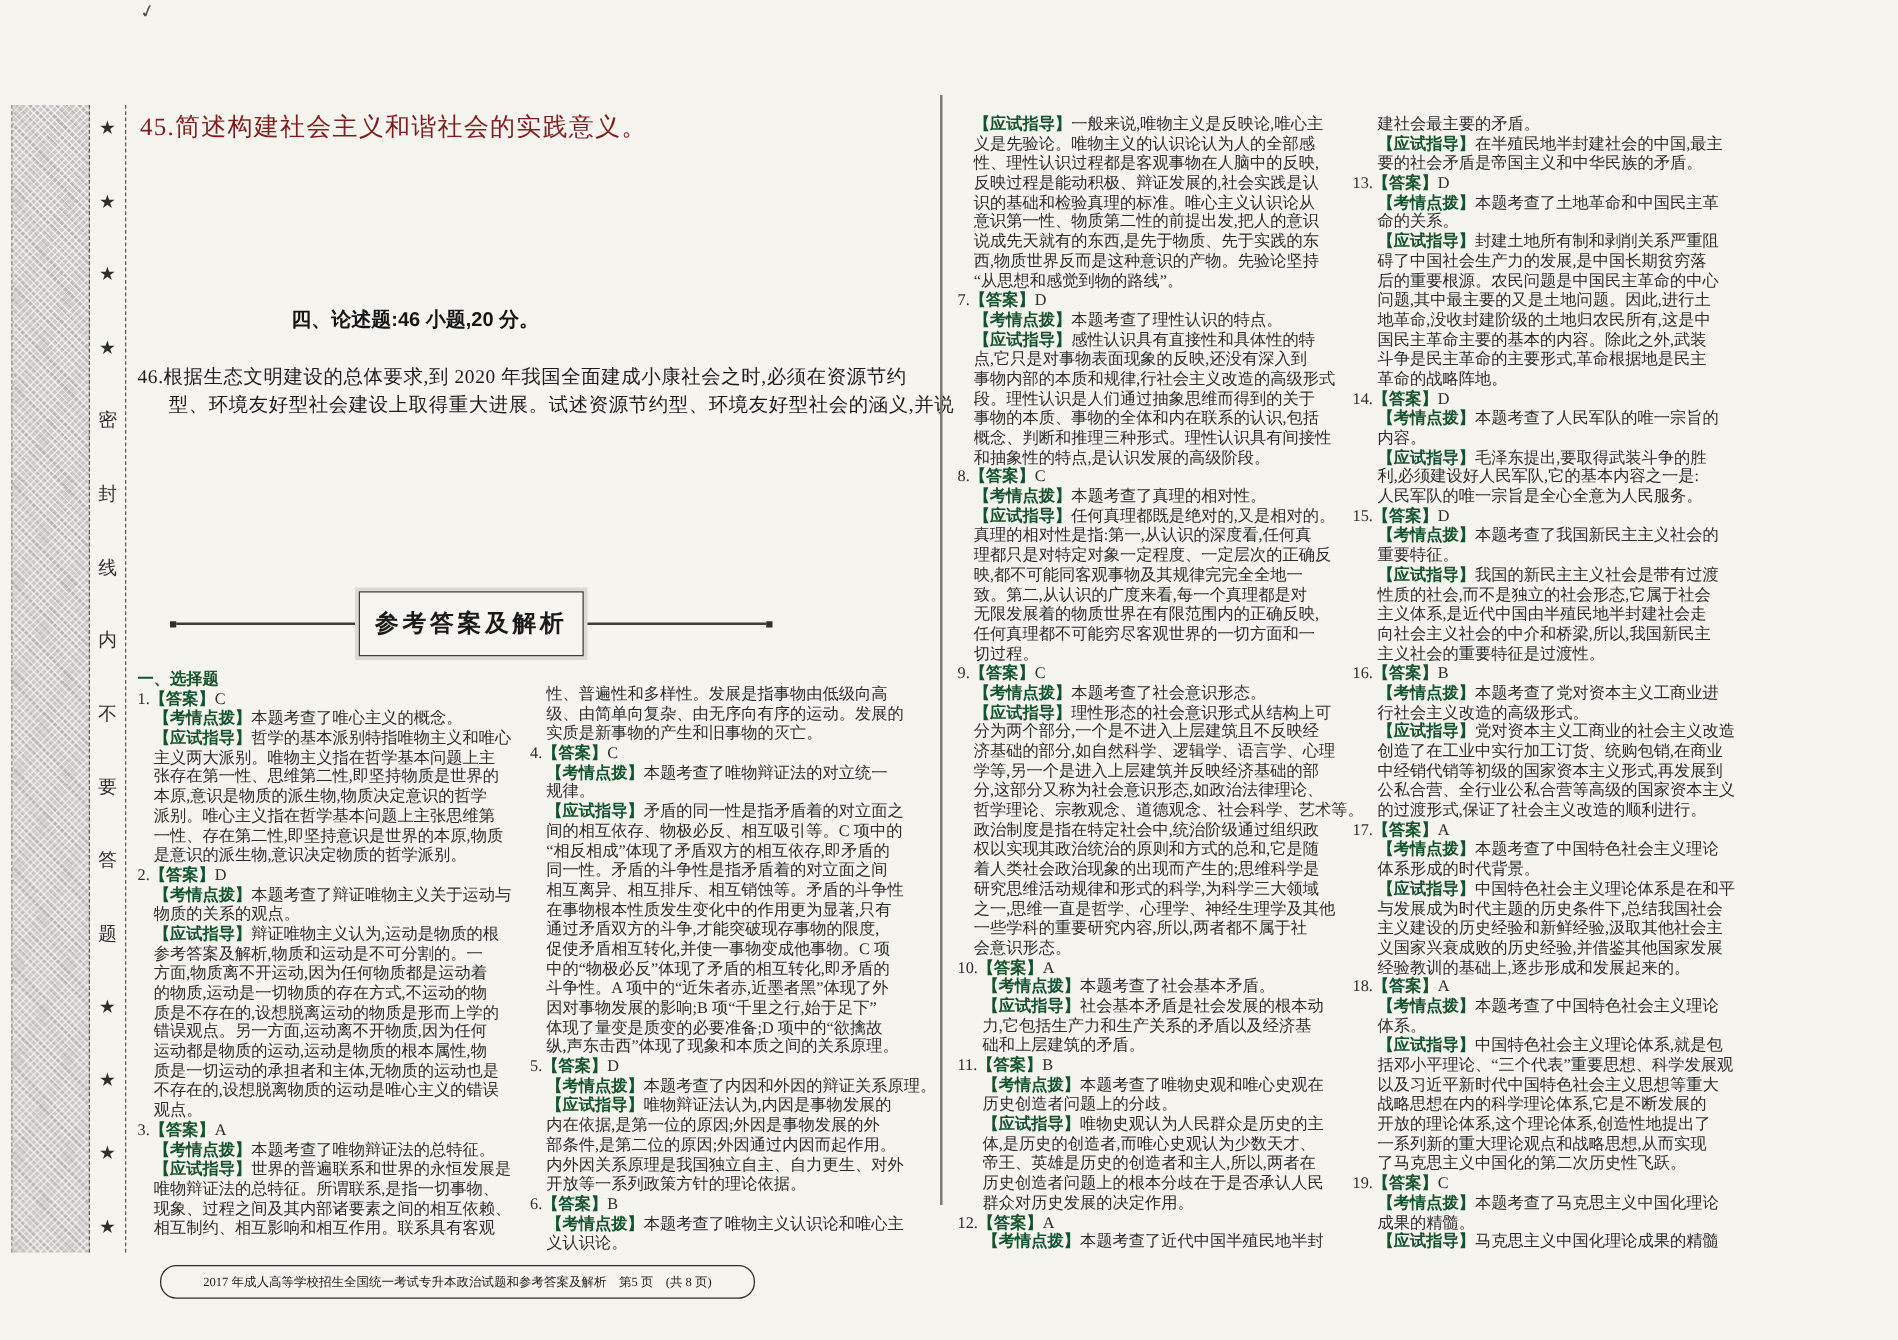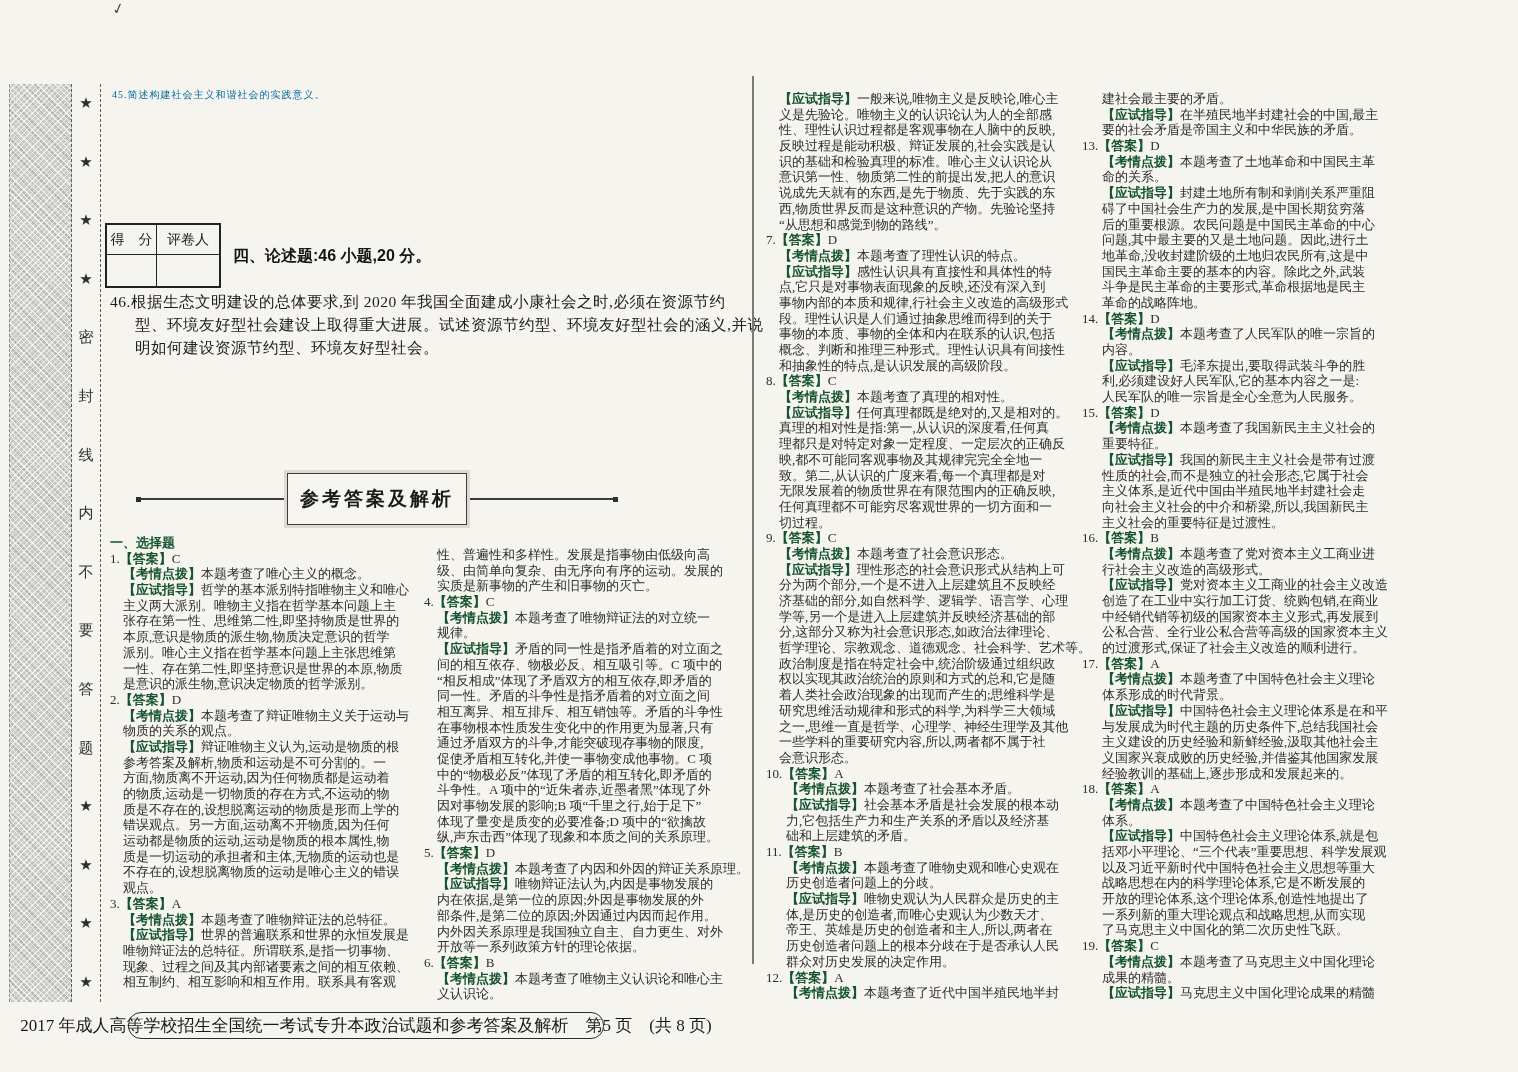--- a/index.html
+++ b/index.html
@@ -20,21 +20,21 @@
     border-left:1px dashed #8a8a86;border-right:1px dashed #5a5a56;
   }
   .seal-col{
     position:absolute;left:72px;top:84px;width:29px;height:918px;box-sizing:border-box;
     border-right:1px dashed #5a5a56;
     display:flex;flex-direction:column;justify-content:space-between;align-items:center;
     padding:12px 0;font-size:15px;color:#2e2e2e;
   }
   .seal-col .line{line-height:1;padding:0;}
   
-  .q45{position:absolute;left:112px;top:88px;font-size:10px;color:#0369a1;letter-spacing:1px;white-space:nowrap;}
+  .q45{position:absolute;left:112px;top:88px;font-size:20px;color:#7f1d1d;letter-spacing:1px;white-space:nowrap;}
   .score-table{
     position:absolute;left:105px;top:223px;width:116px;height:65px;box-sizing:border-box;
     border:2px solid #222;display:grid;grid-template-columns:50px 1fr;grid-template-rows:30px 1fr;
   }
   .st-cell{display:flex;align-items:center;justify-content:center;font-size:14px;color:#1c1c1c;}
   .st-r{border-right:1px solid #222;}
   .st-head{border-bottom:1px solid #222;}
   .sec-head{
     position:absolute;left:233px;top:246px;font-size:16px;font-weight:bold;color:#141414;
     font-family:"Liberation Sans","DejaVu Sans",sans-serif;white-space:nowrap;
@@ -60,21 +60,21 @@
   .c1{left:110px;top:535px;width:312px;}
   .c2{left:424px;top:547px;width:318px;}
   .c3{left:766px;top:91px;width:322px;}
   .c4{left:1082px;top:91px;width:318px;}
   .divider{position:absolute;left:752px;top:76px;width:1.5px;height:888px;background:#7a7a76;}
   
   .footer{
     position:absolute;top:1012px;height:27px;box-sizing:border-box;
     border:1.5px solid #2b2b2b;border-radius:13px;
     display:flex;align-items:center;justify-content:center;
-    font-size:17px;color:#1a1a1a;white-space:nowrap;
+    font-size:10px;color:#1a1a1a;white-space:nowrap;
   }
   .f-left{left:128px;width:476px;}
   .f-right{left:796px;width:476px;}
 </style>
 </head>
 <body>
 
 <div class="screen">
   <span class="scan-mark">✓</span>
 
@@ -93,32 +93,25 @@
       <div class="line i0">答</div>
       <div class="line i0">题</div>
       <div class="line i0">★</div>
       <div class="line i0">★</div>
       <div class="line i0">★</div>
       <div class="line i0">★</div>
     </div>
 
   <div class="q45">45.简述构建社会主义和谐社会的实践意义。</div>
 
-  <div class="score-table">
-    <div class="st-cell st-head st-r">得　分</div>
-    <div class="st-cell st-head">评卷人</div>
-    <div class="st-cell st-r"></div>
-    <div class="st-cell"></div>
-  </div>
 
   <div class="sec-head">四、论述题:46 小题,20 分。</div>
   <div class="q46">
       <div class="line i0">46.根据生态文明建设的总体要求,到 2020 年我国全面建成小康社会之时,必须在资源节约</div>
       <div class="line i0">型、环境友好型社会建设上取得重大进展。试述资源节约型、环境友好型社会的涵义,并说</div>
-      <div class="line i0">明如何建设资源节约型、环境友好型社会。</div>
     </div>
 
   <div class="banner">
     <span class="cap"></span>
     <span class="rule"></span>
     <span class="tbox">参考答案及解析</span>
     <span class="rule"></span>
     <span class="cap"></span>
   </div>
 

